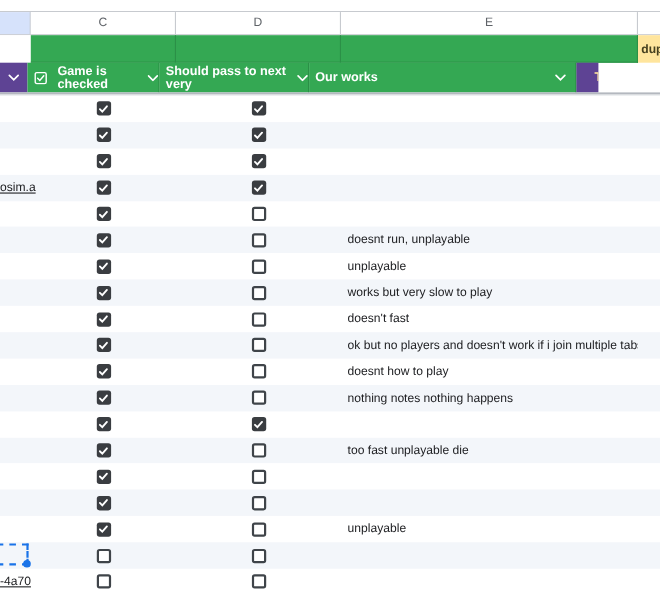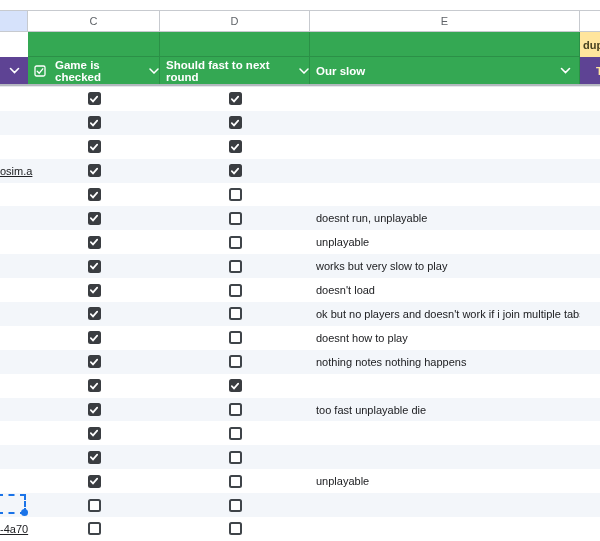--- a/index.html
+++ b/index.html
@@ -17,21 +17,21 @@
 
   
   .banner{top:32px;left:0;width:600px;height:25px;display:flex;}
   .banner .bcell{box-sizing:border-box;height:100%;}
   .bcell.white{background:#fff;}
   .bcell.green{background:#34a853;border-right:1px solid #2b9047;border-bottom:1px solid #2b9047;}
   .bcell.yellow{background:#ffe59d;display:flex;align-items:center;
                 font-size:11px;color:#46401f;padding-left:3px;font-weight:bold;overflow:hidden;}
 
   
-  .filter{top:57px;left:0;width:600px;height:27px;display:flex;justify-content:center;}
+  .filter{top:57px;left:0;width:544px;height:27px;display:flex;justify-content:center;}
   .fcell{box-sizing:border-box;height:100%;display:flex;align-items:center;color:#fff;
          font-size:11.5px;font-weight:bold;overflow:hidden;}
   .fcell.purple{background:#5e4394;}
   .fcell.green{background:#34a853;border-right:1px solid #2b9047;}
   .fcell .chev{display:inline-flex;align-items:center;}
   .divider{top:84px;left:0;width:600px;height:2px;background:#b4b8bf;}
   .divider2{top:86px;left:0;width:600px;height:1px;background:#e6e8eb;}
 
   
   .grid{top:87px;left:0;width:600px;height:454px;display:flex;flex-direction:column;}
@@ -105,29 +105,29 @@
         </svg>
     </span>
     <span>Game is checked</span>
     <span class="chev" style="margin-left:13px">
       <svg width="10" height="6" viewBox="0 0 10 6">
           <path d="M1 1 L5 5 L9 1" stroke="#fff" stroke-width="1.5" fill="none" stroke-linecap="round"></path>
         </svg>
     </span>
   </div>
   <div class="fcell green" style="width:150px;padding-left:6px">
-    <span>Should fast to next round</span>
+    <span>Should pass to next very</span>
     <span class="chev" style="margin-left:4px">
       <svg width="10" height="6" viewBox="0 0 10 6">
           <path d="M1 1 L5 5 L9 1" stroke="#fff" stroke-width="1.5" fill="none" stroke-linecap="round"></path>
         </svg>
     </span>
   </div>
   <div class="fcell green" style="width:270px;padding-left:6px;justify-content:space-between">
-    <span>Our slow</span>
+    <span>Our works</span>
     <span class="chev" style="margin-right:8px">
       <svg width="11" height="7" viewBox="0 0 11 7">
           <path d="M1.5 1.5 L5.5 5.5 L9.5 1.5" stroke="#fff" stroke-width="1.6" fill="none" stroke-linecap="round"></path>
         </svg>
     </span>
   </div>
   <div class="fcell purple" style="width:20px;padding-left:16px;color:#ffe59d">
     <span>Tim</span>
   </div>
 </div>
@@ -288,21 +288,21 @@
         <svg class="mark" width="10" height="10" viewBox="0 0 10 10">
             <path d="M1.8 5.2 L4 7.4 L8.2 2.6" stroke="#fff" stroke-width="1.7" fill="none" stroke-linecap="round"></path>
           </svg>
       </span>
     </div>
     <div class="cell d">
       <span class="cb off">
         
       </span>
     </div>
-    <div class="cell e">doesn't load</div>
+    <div class="cell e">doesn't fast</div>
     <div class="cell f"></div>
   </div>
     <div class="row band">
     <div class="cell b"></div>
     <div class="cell c">
       <span class="cb on">
         <svg class="mark" width="10" height="10" viewBox="0 0 10 10">
             <path d="M1.8 5.2 L4 7.4 L8.2 2.6" stroke="#fff" stroke-width="1.7" fill="none" stroke-linecap="round"></path>
           </svg>
       </span>

